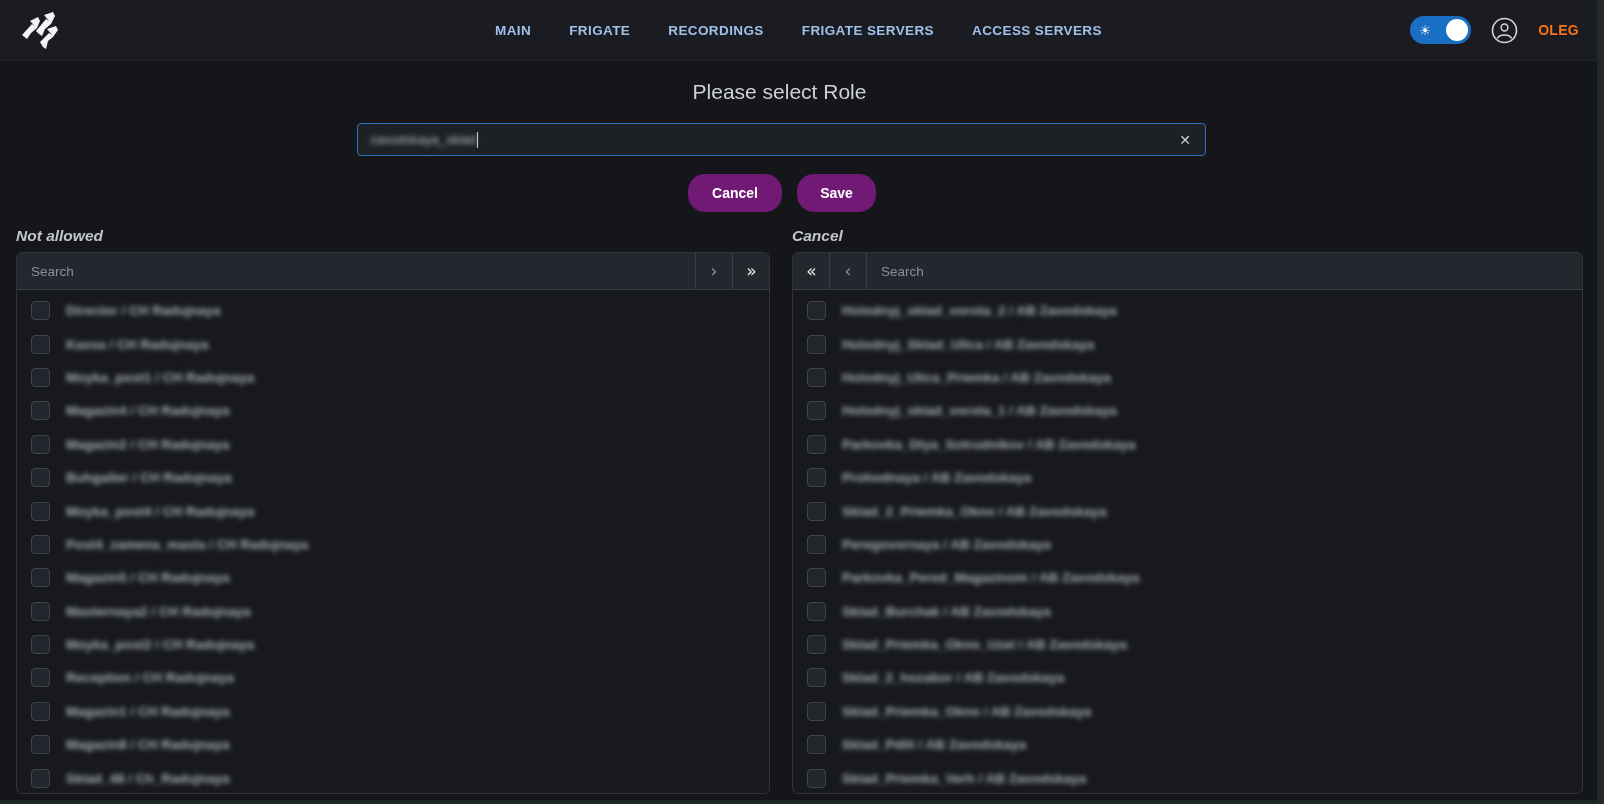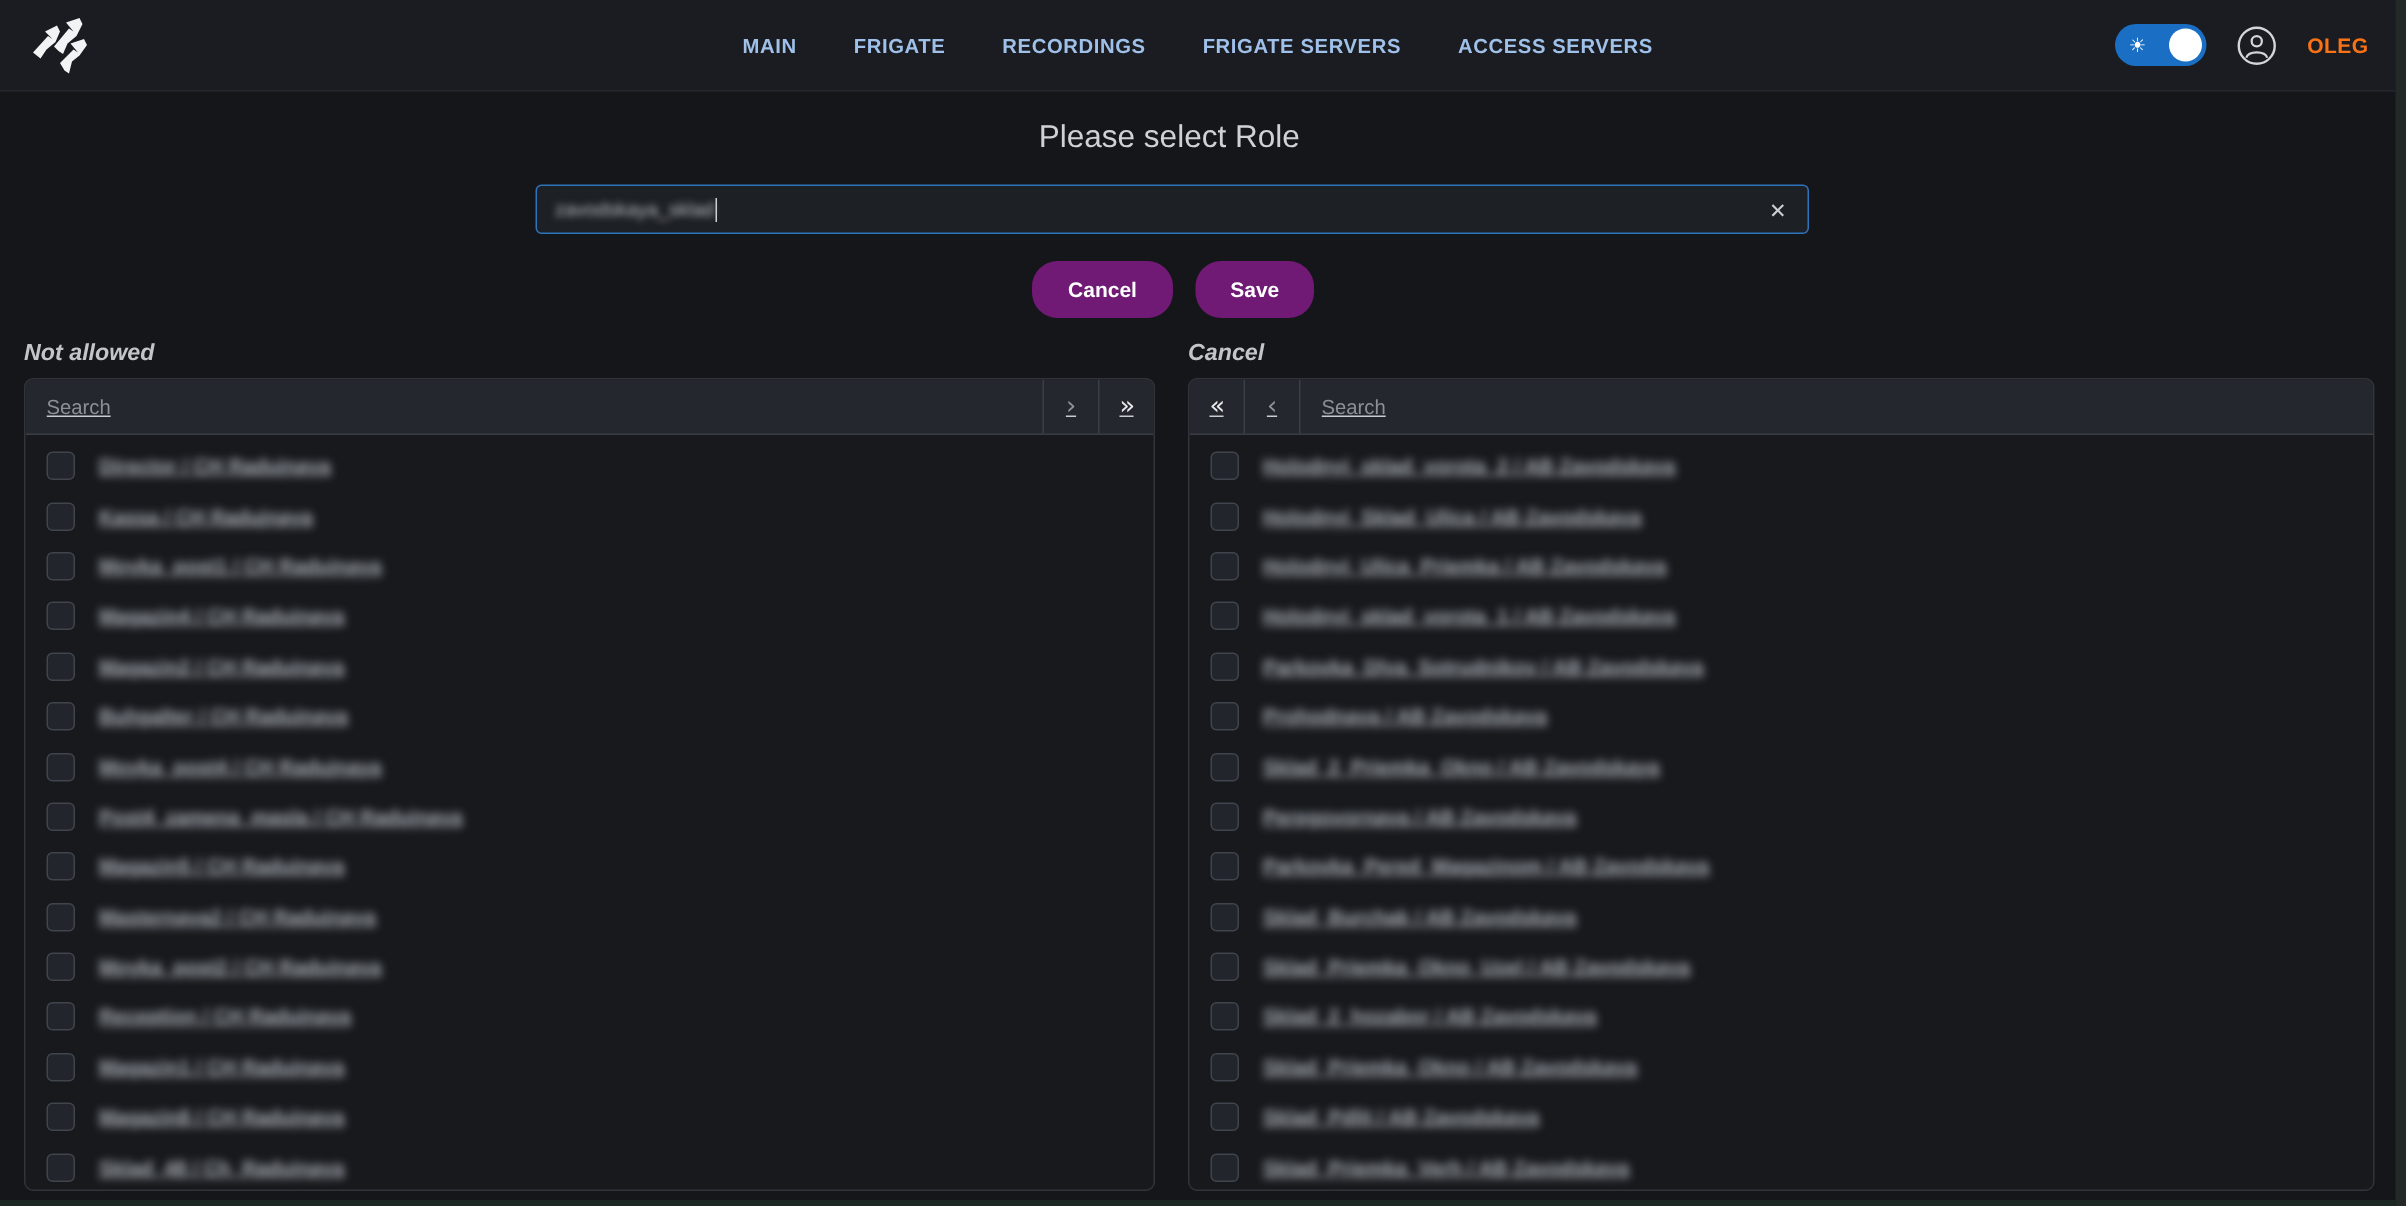--- a/index.html
+++ b/index.html
@@ -73,21 +73,20 @@
   .section-label{
     position:absolute; top:227px; font-size:15.5px; font-weight:700; color:#c2c5ca;font-style:italic;
   }
   .section-label.left{ left:16px; }
   .section-label.right{ left:792px; }
 
   .panel{
     position:absolute; top:252px; height:542px;
     background:#17191d; border:1px solid #31353b; border-radius:6px;
     overflow:hidden;
-    text-decoration:underline;
   }
   .panel.left{ left:16px; width:754px; }
   .panel.right{ left:792px; width:791px; }
 
   .panel-header{
     height:37px; background:#24272d; border-bottom:1px solid #3a3e45;
     display:flex; align-items:stretch;
   }
   .search{
     flex:1; background:transparent; border:none; outline:none;

